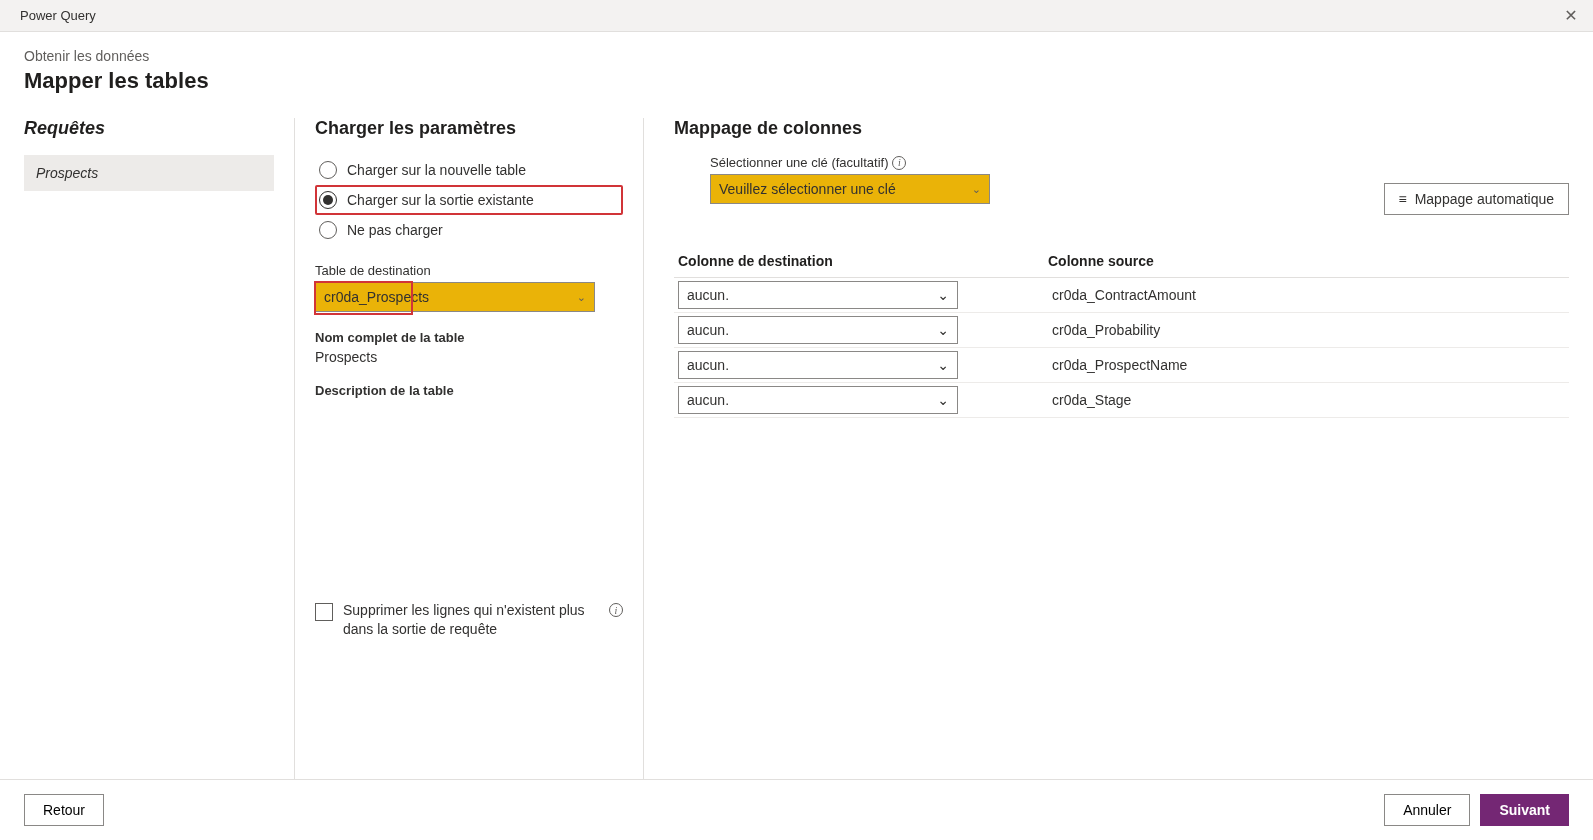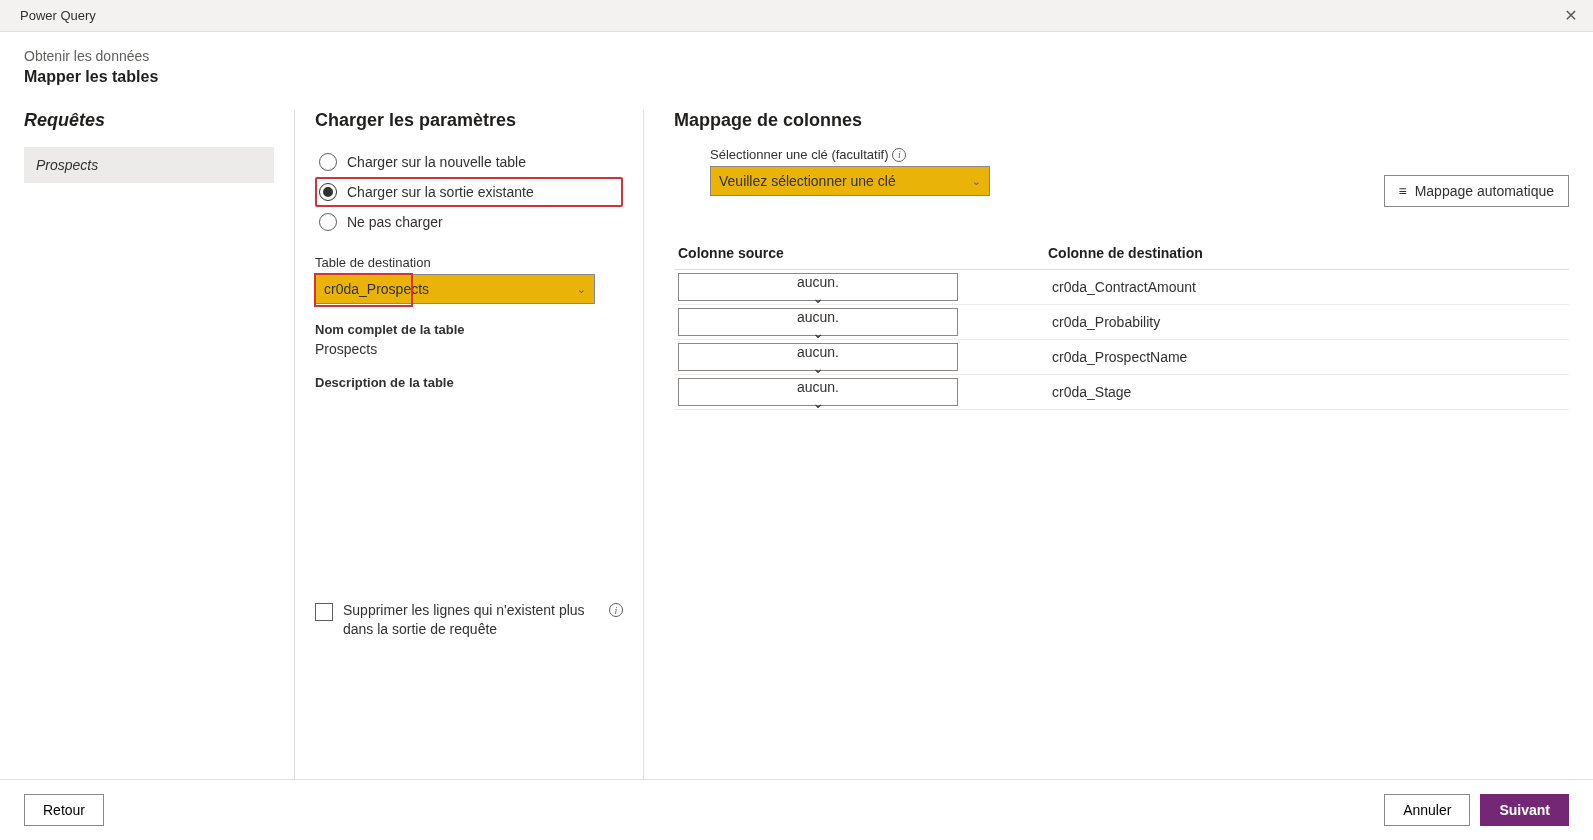--- a/index.html
+++ b/index.html
@@ -27,21 +27,21 @@
   .titlebar-title { font-size: 13px; color: #323130; }
   .close-btn {
     font-size: 16px; line-height: 1; color: #605e5c;
     cursor: pointer; width:20px; text-align:center;
   }
   
   .header {
     padding: 16px 24px 0 24px;
   }
   .breadcrumb { font-size: 14px; color: #605e5c; margin-bottom: 4px; }
-  .page-title { font-size: 16px; font-weight: 600; color: #201f1e; }
+  .page-title { font-size: 22px; font-weight: 600; color: #201f1e; }
   
   .content {
     display: flex;
     flex: 1;
     padding: 24px 24px 0 24px;
     gap: 0;
     min-height: 0;
   }
   .col {
     display: flex;
@@ -147,21 +147,21 @@
   .map-row {
     display:grid; grid-template-columns: 370px 1fr;
     align-items:center; padding:3px 4px;
     border-bottom:1px solid #edebe9;
   }
   .map-row .dest { font-size:14px; color:#323130; padding-left:4px;}
   .cell-select {
     width: 280px; height: 28px;
     border:1px solid #8a8886; background:#fff;
     display:flex; align-items:center; justify-content:space-between;
-    padding:0 8px; font-size:14px; cursor:pointer;flex-direction:column;
+    padding:0 8px; font-size:14px; cursor:pointer;
   }
   
   .footer {
     border-top:1px solid #e1dfdd;
     padding: 14px 24px;
     display:flex; justify-content:space-between; align-items:center;
   }
   .btn {
     height:32px; padding:0 18px; border:1px solid #8a8886;
     background:#fff; font-size:14px; cursor:pointer;
@@ -252,22 +252,22 @@
         </div>
       </div>
       <div class="auto-map-btn">
         <span class="auto-map-icon"></span>
         <span>Mappage automatique</span>
       </div>
     </div>
 
     <div class="map-table">
       <div class="map-head">
+        <div>Colonne de destination</div>
         <div>Colonne source</div>
-        <div>Colonne de destination</div>
       </div>
 
       <div class="map-row">
         <div class="cell-select">
           <span>aucun.</span>
           <span class="chevron">⌄</span>
         </div>
         <div class="dest">cr0da_ContractAmount</div>
       </div>
       <div class="map-row">

